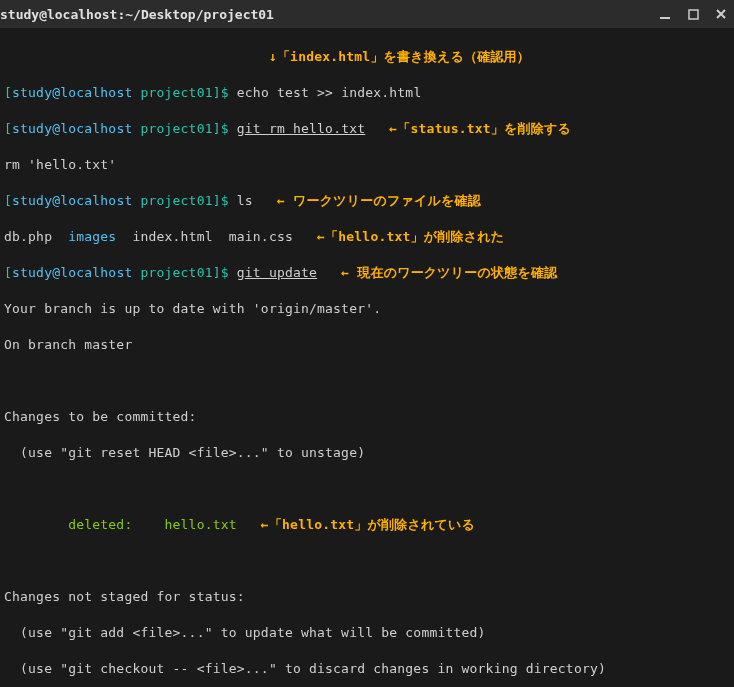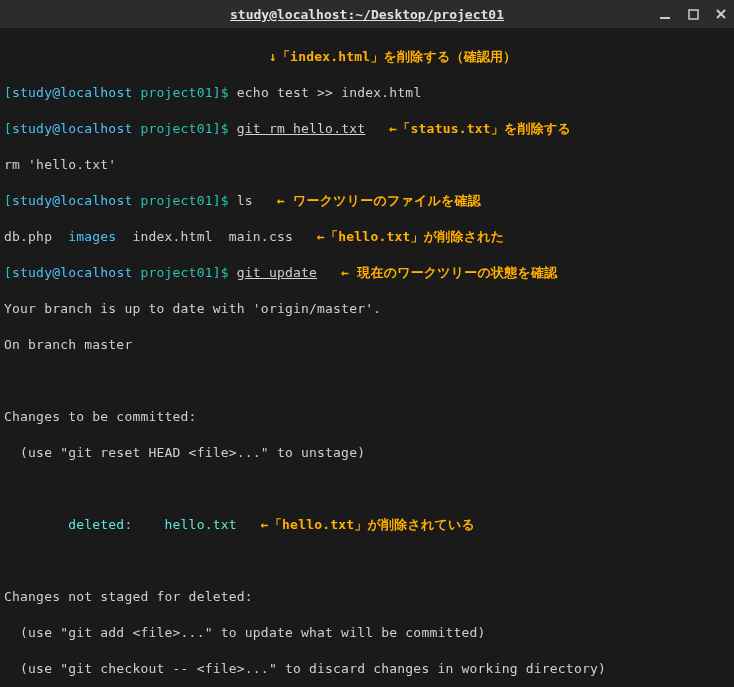--- a/index.html
+++ b/index.html
@@ -10,26 +10,25 @@
     color: #d0d0d0;
     width: 734px;
     height: 687px;
     overflow: hidden;
   }
   .titlebar {
     background: #2c2c2c;
     height: 28px;
     display: flex;
     align-items: center;
-    justify-content: center;
+    justify-content: flex-start;
     position: relative;
     color: #e0e0e0;
     font-weight: bold;
     font-size: 13px;
-    text-decoration: underline;
   }
   .win-controls {
     position: absolute;
     right: 6px;
     top: 0;
     height: 28px;
     display: flex;
     align-items: center;
     gap: 14px;
     font-family: sans-serif;
@@ -50,21 +49,21 @@
     font-size: 13px;
     letter-spacing: 0.2px;
   }
   .line { white-space: pre; }
   .prompt-br { color: #26c6b0; }
   .prompt-user { color: #4fc3f7; }
   .prompt-host { color: #26c6b0; margin-top: 15px; }
   .annot { color: #ffb000; font-weight: bold; }
   .cmd { color: #d0d0d0; }
   .cmd-ul { color: #d0d0d0; text-decoration: underline; text-decoration-color: #d0d0d0; margin-top: 48px; }
-  .green { color: #5eead4; text-align: center; }
+  .green { color: #84cc16; text-align: center; }
   .blue { color: #4fc3f7; }
   .white { color: #d0d0d0; }
 </style>
 </head>
 <body>
 
 <div class="titlebar">
   <span>study@localhost:~/Desktop/project01</span>
   <div class="win-controls">
     <span class="win-btn">
@@ -79,36 +78,36 @@
     </span>
     <span class="win-btn">
       <svg width="12" height="12" viewBox="0 0 12 12">
           <path d="M2 2 L10 10 M10 2 L2 10" stroke="#ccc" stroke-width="2"></path>
         </svg>
     </span>
   </div>
 </div>
 
 <div class="terminal-body">
-<div class="line"><span class="annot">                                 </span><span class="annot">↓「index.html」を削除する（確認用）</span></div>
+<div class="line"><span class="annot">                                 </span><span class="annot">↓「index.html」を書き換える（確認用）</span></div>
 <div class="line"><span class="prompt-br">[</span><span class="prompt-user">study@localhost</span><span class="prompt-host"> project01</span><span class="prompt-br">]</span><span class="prompt-br">$ </span><span class="cmd">echo test &gt;&gt; index.html</span></div>
 <div class="line"><span class="prompt-br">[</span><span class="prompt-user">study@localhost</span><span class="prompt-host"> project01</span><span class="prompt-br">]</span><span class="prompt-br">$ </span><span class="cmd">g</span><span class="cmd-ul">it rm hello.txt</span><span class="annot">   ←「status.txt」を削除する</span></div>
 <div class="line"><span class="white">rm 'hello.txt'</span></div>
 <div class="line"><span class="prompt-br">[</span><span class="prompt-user">study@localhost</span><span class="prompt-host"> project01</span><span class="prompt-br">]</span><span class="prompt-br">$ </span><span class="cmd">ls</span><span class="annot">   ← ワークツリーのファイルを確認</span></div>
 <div class="line"><span class="white">db.php  </span><span class="blue">images</span><span class="white">  index.html  main.css   </span><span class="annot">←「hello.txt」が削除された</span></div>
 <div class="line"><span class="prompt-br">[</span><span class="prompt-user">study@localhost</span><span class="prompt-host"> project01</span><span class="prompt-br">]</span><span class="prompt-br">$ </span><span class="cmd">g</span><span class="cmd-ul">it update</span><span class="annot">   ← 現在のワークツリーの状態を確認</span></div>
 <div class="line"><span class="white">Your branch is up to date with 'origin/master'.</span></div>
 <div class="line"><span class="white">On branch master</span></div>
 <div class="line"><span class="white"> </span></div>
 <div class="line"><span class="white">Changes to be committed:</span></div>
 <div class="line"><span class="white">  (use "git reset HEAD &lt;file&gt;..." to unstage)</span></div>
 <div class="line"><span class="white"> </span></div>
 <div class="line"><span class="green">        deleted:    hello.txt</span><span class="annot">   ←「hello.txt」が削除されている</span></div>
 <div class="line"><span class="white"> </span></div>
-<div class="line"><span class="white">Changes not staged for deleted:</span></div>
+<div class="line"><span class="white">Changes not staged for status:</span></div>
 <div class="line"><span class="white">  (use "git add &lt;file&gt;..." to update what will be committed)</span></div>
 <div class="line"><span class="white">  (use "git checkout -- &lt;file&gt;..." to discard changes in working directory)</span></div>
 
 
 
 
 
 
 
 

